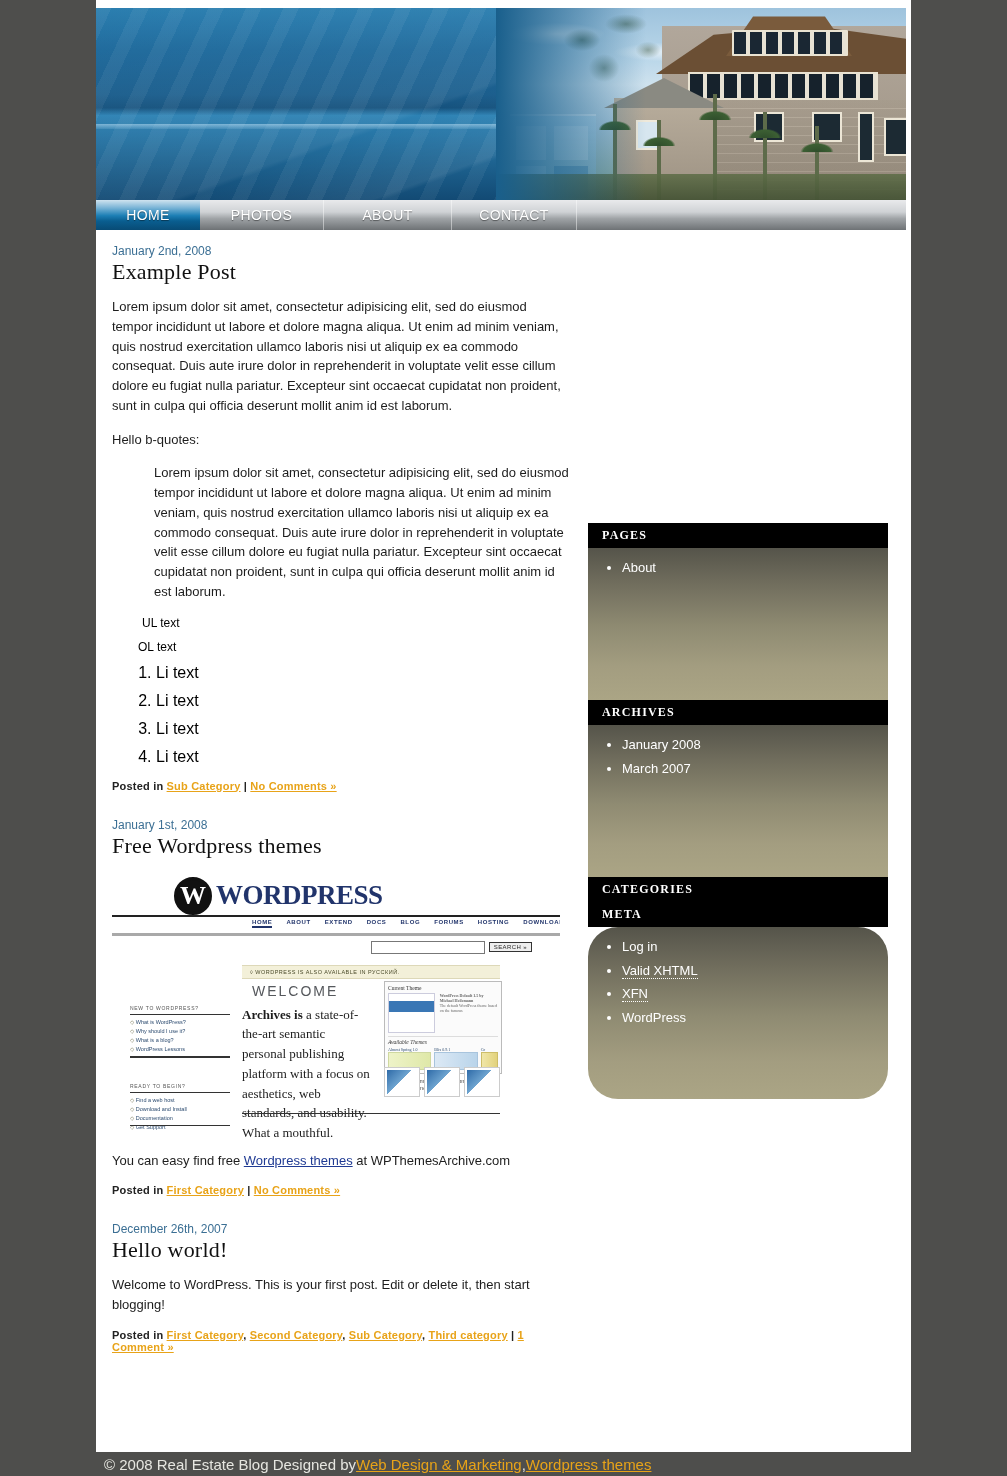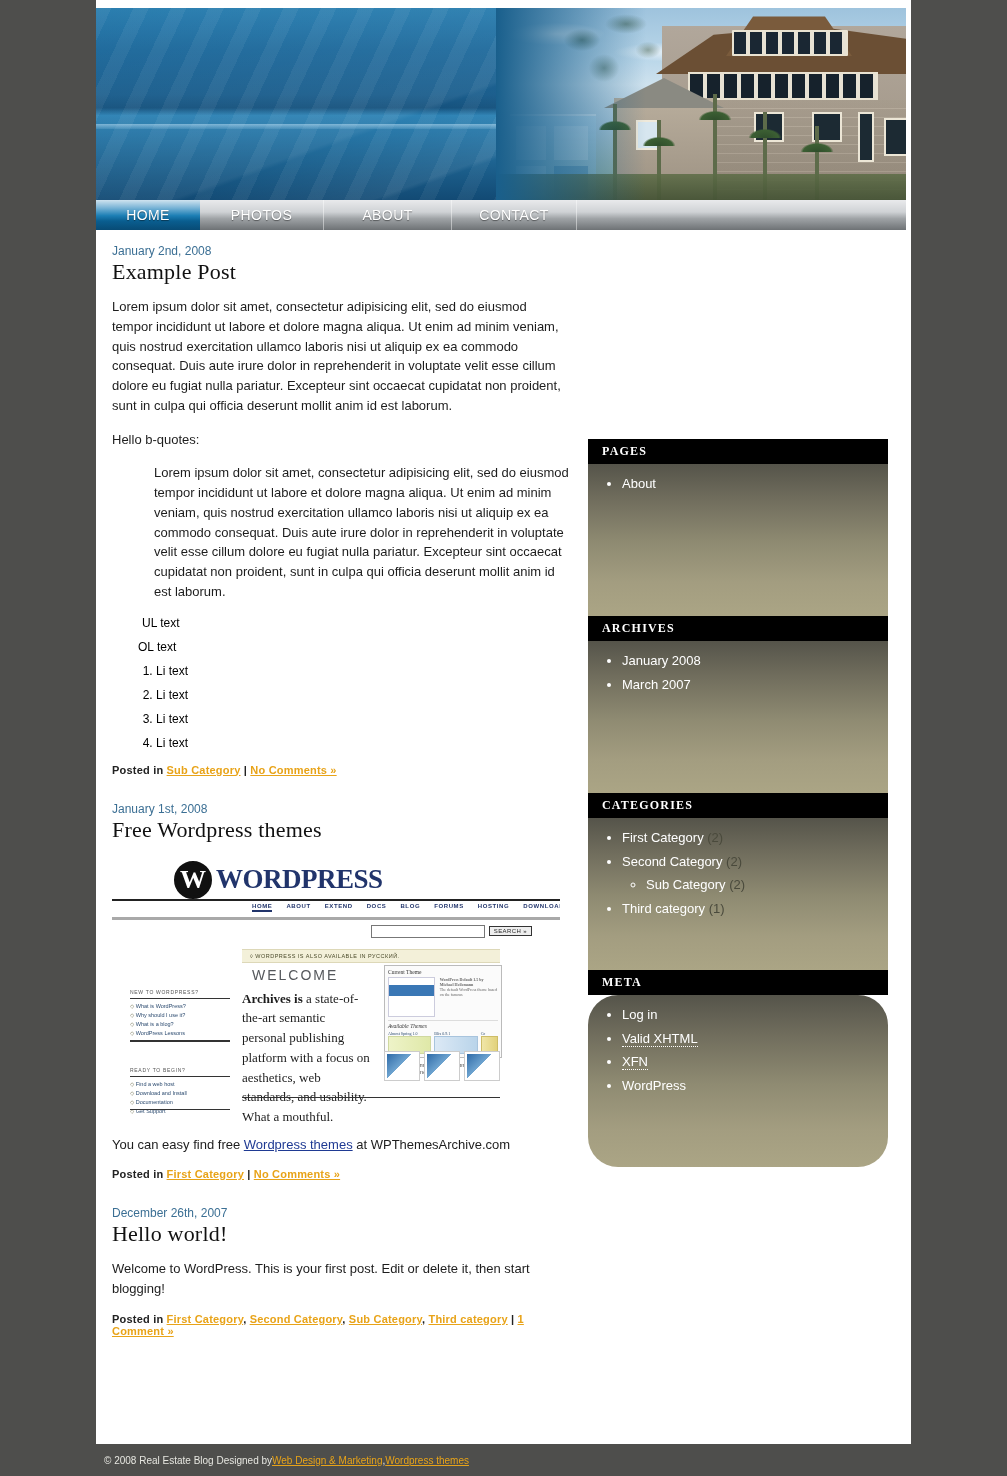--- a/index.html
+++ b/index.html
@@ -156,21 +156,21 @@
     font-family:"Liberation Serif", serif;font-size:22px;font-weight:normal;
     color:#111;margin:0 0 12px 0;letter-spacing:.2px;
   }
   .post p{margin:0 0 14px 0;line-height:1.52;color:#1d1d1d;font-size:13px;}
   .post p.bold{font-family:"Liberation Serif",serif;font-weight:bold;font-size:15px;margin-bottom:16px;}
   .post blockquote{
     margin:0 0 14px 42px;line-height:1.52;color:#1d1d1d;font-size:13px;
   }
   .ul-plain{list-style:none;margin:0 0 0 30px;padding:0;font-size:12px;}
   .ul-plain > li{margin:0 0 10px 0;}
-  .ol-inner{margin:0 0 0 26px;padding:0 0 0 18px;font-size:12px;}
+  .ol-inner{margin:0 0 0 26px;padding:0 0 0 18px;font-size:16px;}
   .ol-inner li{margin:0 0 10px 0;}
   .ol-label{display:block;margin:0 0 10px 26px;font-size:12px;}
 
   .postmeta{
     font-size:11px;font-weight:bold;color:#222;margin:14px 0 26px 0;
     letter-spacing:.2px;
   }
   .postmeta a{color:#e8a318;text-decoration:underline;}
   .postmeta .sep{color:#222;font-weight:bold;}
 
@@ -275,22 +275,22 @@
   .widget-body ul ul{list-style:circle;padding-left:24px;margin-top:4px;}
   .count{color:#4a4a3c;}
   .dotted{border-bottom:1px dotted #ffffff;}
   .wb-pages{height:132px;}
   .wb-archives{height:132px;}
   .wb-categories{height:132px;}
   .wb-meta{height:152px;border-radius:30px;}
 
   
   .footer{
-    position:absolute;left:0;bottom:0;width:1007px;height:32px;
-    background:#4e4e4c;color:#e6e6e0;font-size:10px;
+    position:absolute;left:0;bottom:0;width:1007px;height:24px;
+    background:#4e4e4c;color:#e6e6e0;font-size:15px;
     display:flex;align-items:center;padding-left:104px;box-sizing:border-box;
   }
   .footer a{color:#e8a318;text-decoration:underline;}
   .footer-spacer{height:26px;background:#fff;}
 </style>
 </head>
 <body>
 
 <div class="page">
 
@@ -536,42 +536,20 @@
         <div class="widget-body wb-archives">
           <ul>
             <li><a href="#">January 2008</a></li>
             <li><a href="#">March 2007</a></li>
           </ul>
         </div>
       </div>
 
       <div class="widget">
         <div class="widget-title">Categories</div>
-        <div class="widget-body wb-categories">
-          <ul>
-            <li>
-              <a href="#">First Category</a>
-              <span class="count">(2)</span>
-            </li>
-            <li>
-              <a href="#">Second Category</a>
-              <span class="count">(2)</span>
-              <ul>
-                <li>
-                  <a href="#">Sub Category</a>
-                  <span class="count">(2)</span>
-                </li>
-              </ul>
-            </li>
-            <li>
-              <a href="#">Third category</a>
-              <span class="count">(1)</span>
-            </li>
-          </ul>
-        </div>
       </div>
 
       <div class="widget">
         <div class="widget-title">Meta</div>
         <div class="widget-body wb-meta">
           <ul>
             <li><a href="#">Log in</a></li>
             <li><a href="#" class="dotted">Valid XHTML</a></li>
             <li><a href="#" class="dotted">XFN</a></li>
             <li><a href="#">WordPress</a></li>

